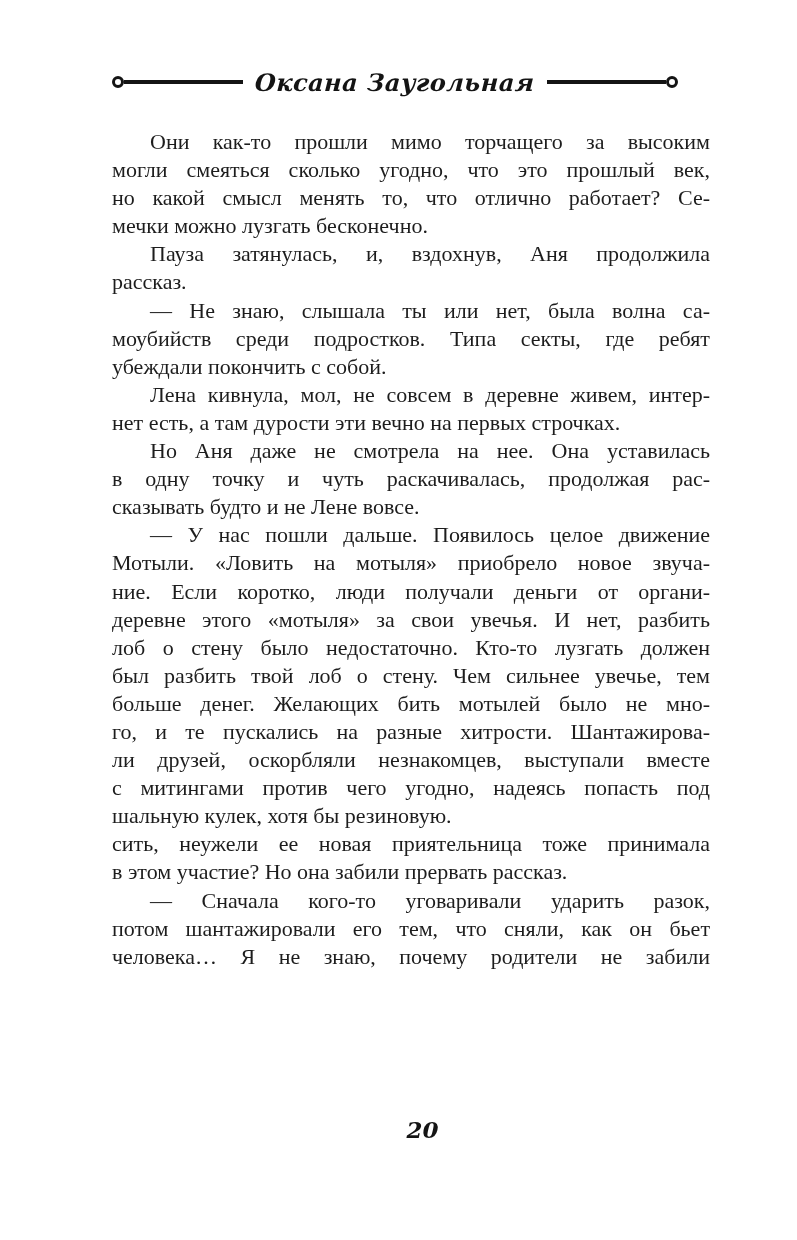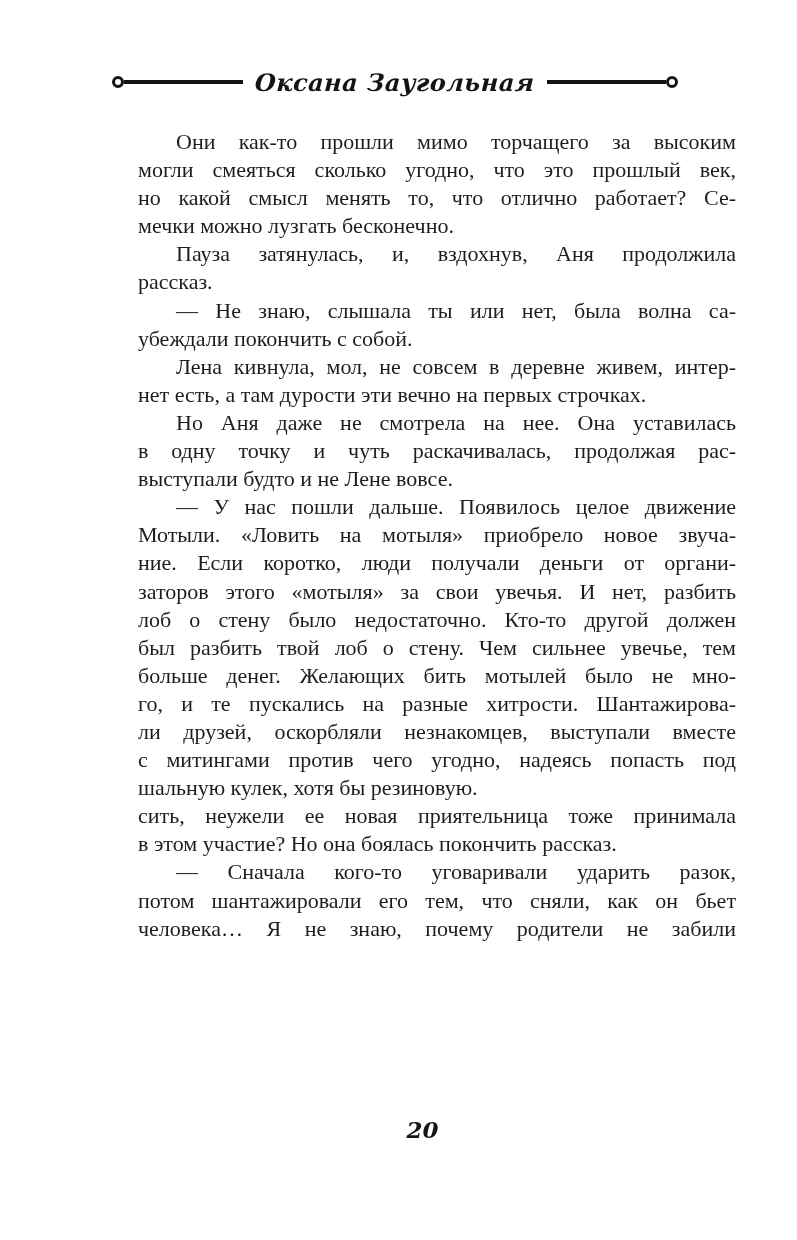--- a/index.html
+++ b/index.html
@@ -38,21 +38,20 @@
     transform: skewX(-3deg);
   }
 
   
   .text-block {
     position: absolute;
     left: 112px; top: 128px; width: 598px;
     color: #1d1d1d;
     font-size: 22px;
     line-height: 28.1px;
-    margin-left: 26px;
   }
   .para { margin: 0; }
   .line {
     display: block;
     text-align: justify;
     text-align-last: justify;
   }
   .line.first { padding-left: 38px; }
   .line.last { text-align-last: left; }
 
@@ -90,47 +89,48 @@
         <span class="line">могли смеяться сколько угодно, что это прошлый век,</span>
         <span class="line">но какой смысл менять то, что отлично работает? Се-</span>
         <span class="line last">мечки можно лузгать бесконечно.</span>
       </p>
       <p class="para">
         <span class="line first">Пауза затянулась, и, вздохнув, Аня продолжила</span>
         <span class="line last">рассказ.</span>
       </p>
       <p class="para">
         <span class="line first">— Не знаю, слышала ты или нет, была волна са-</span>
+        <span class="line">моубийств среди подростков. Типа секты, где ребят</span>
         <span class="line last">убеждали покончить с собой.</span>
       </p>
       <p class="para">
         <span class="line first">Лена кивнула, мол, не совсем в деревне живем, интер-</span>
         <span class="line last">нет есть, а там дурости эти вечно на первых строчках.</span>
       </p>
       <p class="para">
         <span class="line first">Но Аня даже не смотрела на нее. Она уставилась</span>
         <span class="line">в одну точку и чуть раскачивалась, продолжая рас-</span>
-        <span class="line last">выступали будто и не Лене вовсе.</span>
+        <span class="line last">сказывать будто и не Лене вовсе.</span>
       </p>
       <p class="para">
         <span class="line first">— У нас пошли дальше. Появилось целое движение</span>
         <span class="line">Мотыли. «Ловить на мотыля» приобрело новое звуча-</span>
         <span class="line">ние. Если коротко, люди получали деньги от органи-</span>
-        <span class="line">заторов этого «мотыля» за свои увечья. И нет, разбить</span>
-        <span class="line">лоб о стену было недостаточно. Кто-то другой должен</span>
+        <span class="line">деревне этого «мотыля» за свои увечья. И нет, разбить</span>
+        <span class="line">лоб о стену было недостаточно. Кто-то лузгать должен</span>
         <span class="line">был разбить твой лоб о стену. Чем сильнее увечье, тем</span>
         <span class="line">больше денег. Желающих бить мотылей было не мно-</span>
         <span class="line">го, и те пускались на разные хитрости. Шантажирова-</span>
         <span class="line">ли друзей, оскорбляли незнакомцев, выступали вместе</span>
         <span class="line">с митингами против чего угодно, надеясь попасть под</span>
         <span class="line last">шальную кулек, хотя бы резиновую.</span>
       </p>
       <p class="para">
         <span class="line">сить, неужели ее новая приятельница тоже принимала</span>
-        <span class="line last">в этом участие? Но она боялась покончить рассказ.</span>
+        <span class="line last">в этом участие? Но она забили прервать рассказ.</span>
       </p>
       <p class="para">
         <span class="line first">— Сначала кого-то уговаривали ударить разок,</span>
         <span class="line">потом шантажировали его тем, что сняли, как он бьет</span>
         <span class="line">человека… Я не знаю, почему родители не забили</span>
       </p>
     </main>
 
   <footer class="folio">
     <span class="folio-num">20</span>

